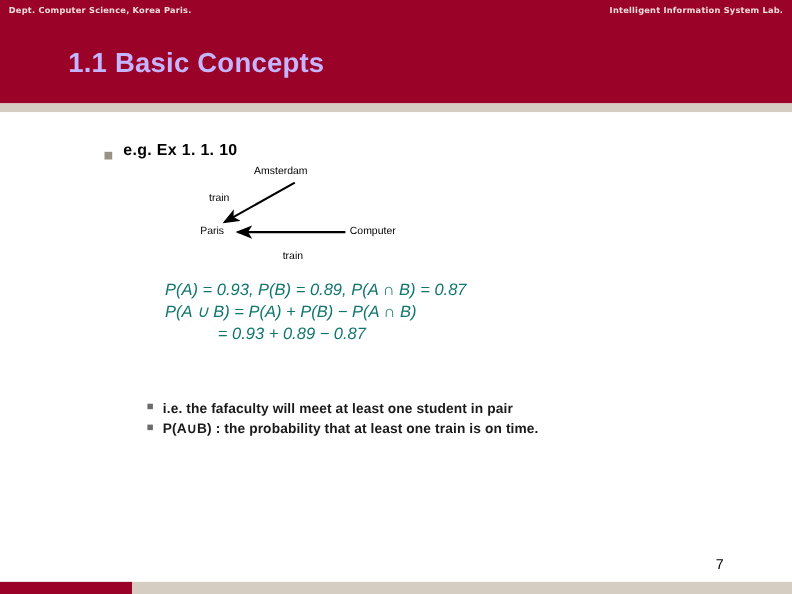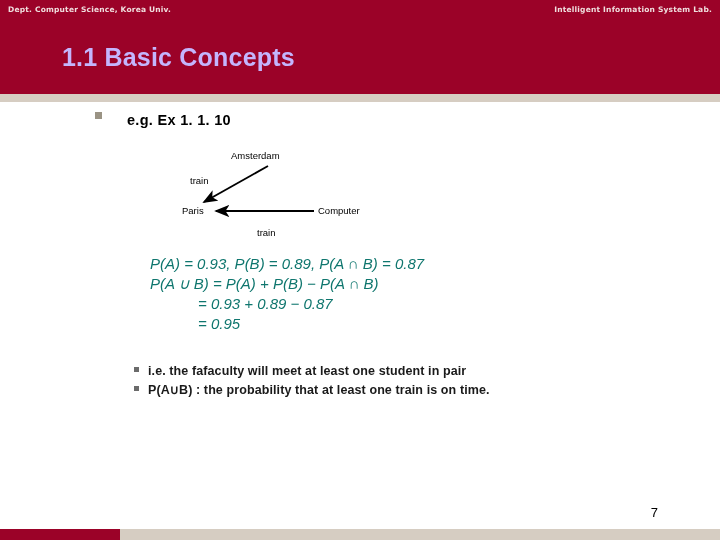--- a/index.html
+++ b/index.html
@@ -60,24 +60,24 @@
     position: absolute;
     left: 0; top: 102px;
     width: 720px;
     height: 415px;
     background: #ffffff;
   }
 
   .bullet-l1 {
     position: absolute;
     left: 95px;
-    top: 10px;
+    top: 27px;
     display: flex;
-    align-items: flex-start;
-    gap: 25px;
+    align-items: flex-end;
+    gap: 10px;
     white-space: nowrap;
   }
   .sq-bullet {
     width: 7px;
     height: 7px;
     background: #9a9384;
     display: inline-block;
     flex: 0 0 auto;
   }
   .bullet-l1-text {
@@ -176,21 +176,21 @@
     left: 0; top: 529px;
     width: 120px;
     height: 11px;
     background: #9b0228;
   }
 </style>
 </head>
 <body>
 
 <div class="header-band">
-  <div class="header-meta left">Dept. Computer Science, Korea Univ.</div>
+  <div class="header-meta left">Dept. Computer Science, Korea Paris.</div>
   <div class="header-meta right">Intelligent Information System Lab.</div>
   <div class="slide-title">1.1 Basic Concepts</div>
 </div>
 <div class="header-strip"></div>
 
 <div class="content">
 
   <div class="bullet-l1">
     <span class="sq-bullet"></span>
     <span class="bullet-l1-text">e.g. Ex 1. 1. 10</span>
@@ -213,21 +213,20 @@
     <div class="city-label city-paris">Paris</div>
     <div class="city-label city-brussels">Computer</div>
     <div class="edge-label label-train-1">train</div>
     <div class="edge-label label-train-2">train</div>
   </div>
 
   <div class="math-block">
     <span class="math-line">P(A) = 0.93,  P(B) = 0.89,  P(A ∩ B) = 0.87</span>
     <span class="math-line">P(A ∪ B) = P(A) + P(B) − P(A ∩ B)</span>
     <span class="math-line indent-1">= 0.93 + 0.89 − 0.87</span>
-    <span class="math-line indent-2">= 0.95</span>
   </div>
 
   <div class="sub-bullets">
     <div class="bullet-l2">
       <span class="sq-bullet-sm"></span>
       <span class="bullet-l2-text">i.e. the fafaculty will meet at least one student in pair</span>
     </div>
     <div class="bullet-l2">
       <span class="sq-bullet-sm"></span>
       <span class="bullet-l2-text">P(A∪B) : the probability that at least one train is on time.</span>

